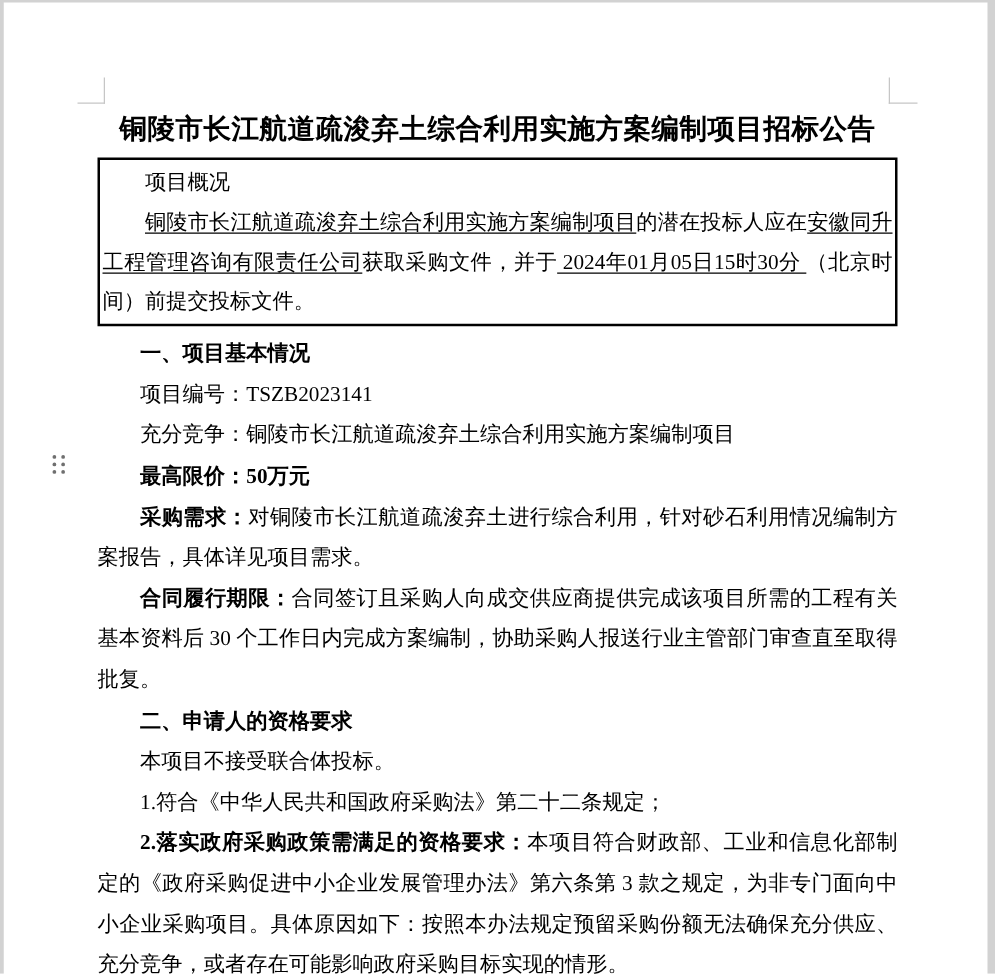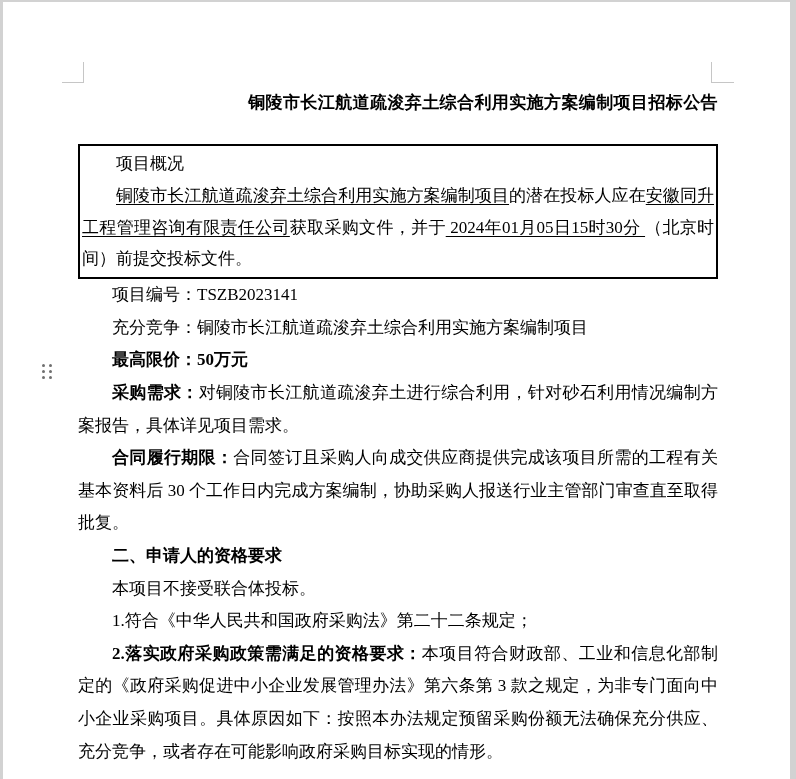--- a/index.html
+++ b/index.html
@@ -34,27 +34,27 @@
   }
   .drag-handle i { width: 3px; height: 3px; background: #6f6f6f; border-radius: 50%; display: block; }
 
   .content {
     position: absolute; left: 78px; top: 0; width: 640px;
   }
   .doc-title {
     margin: 90px 0 0 0;
     font-family: Liberation Serif, serif;
     font-weight: bold;
-    font-size: 17px; line-height: 26px;
-    text-align: right;
+    font-size: 22px; line-height: 26px;
+    text-align: center;
     letter-spacing: 0.4px;
   }
 
   .overview-box {
-    margin-top: 28px;
+    margin-top: 10px;
     border: 2px solid #000;
     padding: 2px 2px;
   }
   .overview-box p { margin: 0; font-size: 17px; line-height: 31.8px; }
   .ov-heading { text-indent: 2em; }
   .ov-body   { text-indent: 2em; text-align: justify; }
 
   .para {
     margin: 0; font-size: 17px; line-height: 32.6px;
     text-align: justify;
@@ -90,20 +90,21 @@
 
 <div class="content">
 
   <h1 class="doc-title">铜陵市长江航道疏浚弃土综合利用实施方案编制项目招标公告</h1>
 
   <div class="overview-box">
     <p class="ov-heading">项目概况</p>
     <p class="ov-body"><span class="ul">铜陵市长江航道疏浚弃土综合利用实施方案编制项目</span><span>的潜在投标人应在</span><span class="ul">安徽同升工程管理咨询有限责任公司</span><span>获取采购文件，并于</span><span class="ul-bold"> 2024年01月05日15时30分 </span><span>（北京时间）前提交投标文件。</span></p>
   </div>
 
+  <p class="para indent sec-heading first-after-box">一、项目基本情况</p>
 
   <p class="para indent"><span>项目编号：</span><span>TSZB2023141</span></p>
 
   <p class="para indent"><span>充分竞争：</span><span>铜陵市长江航道疏浚弃土综合利用实施方案编制项目</span></p>
 
 
   <p class="para indent bold">最高限价：50万元</p>
 
   <p class="para indent"><span class="bold">采购需求：</span><span>对铜陵市长江航道疏浚弃土进行综合利用，针对砂石利用情况编制方案报告，具体详见项目需求。</span></p>
 

